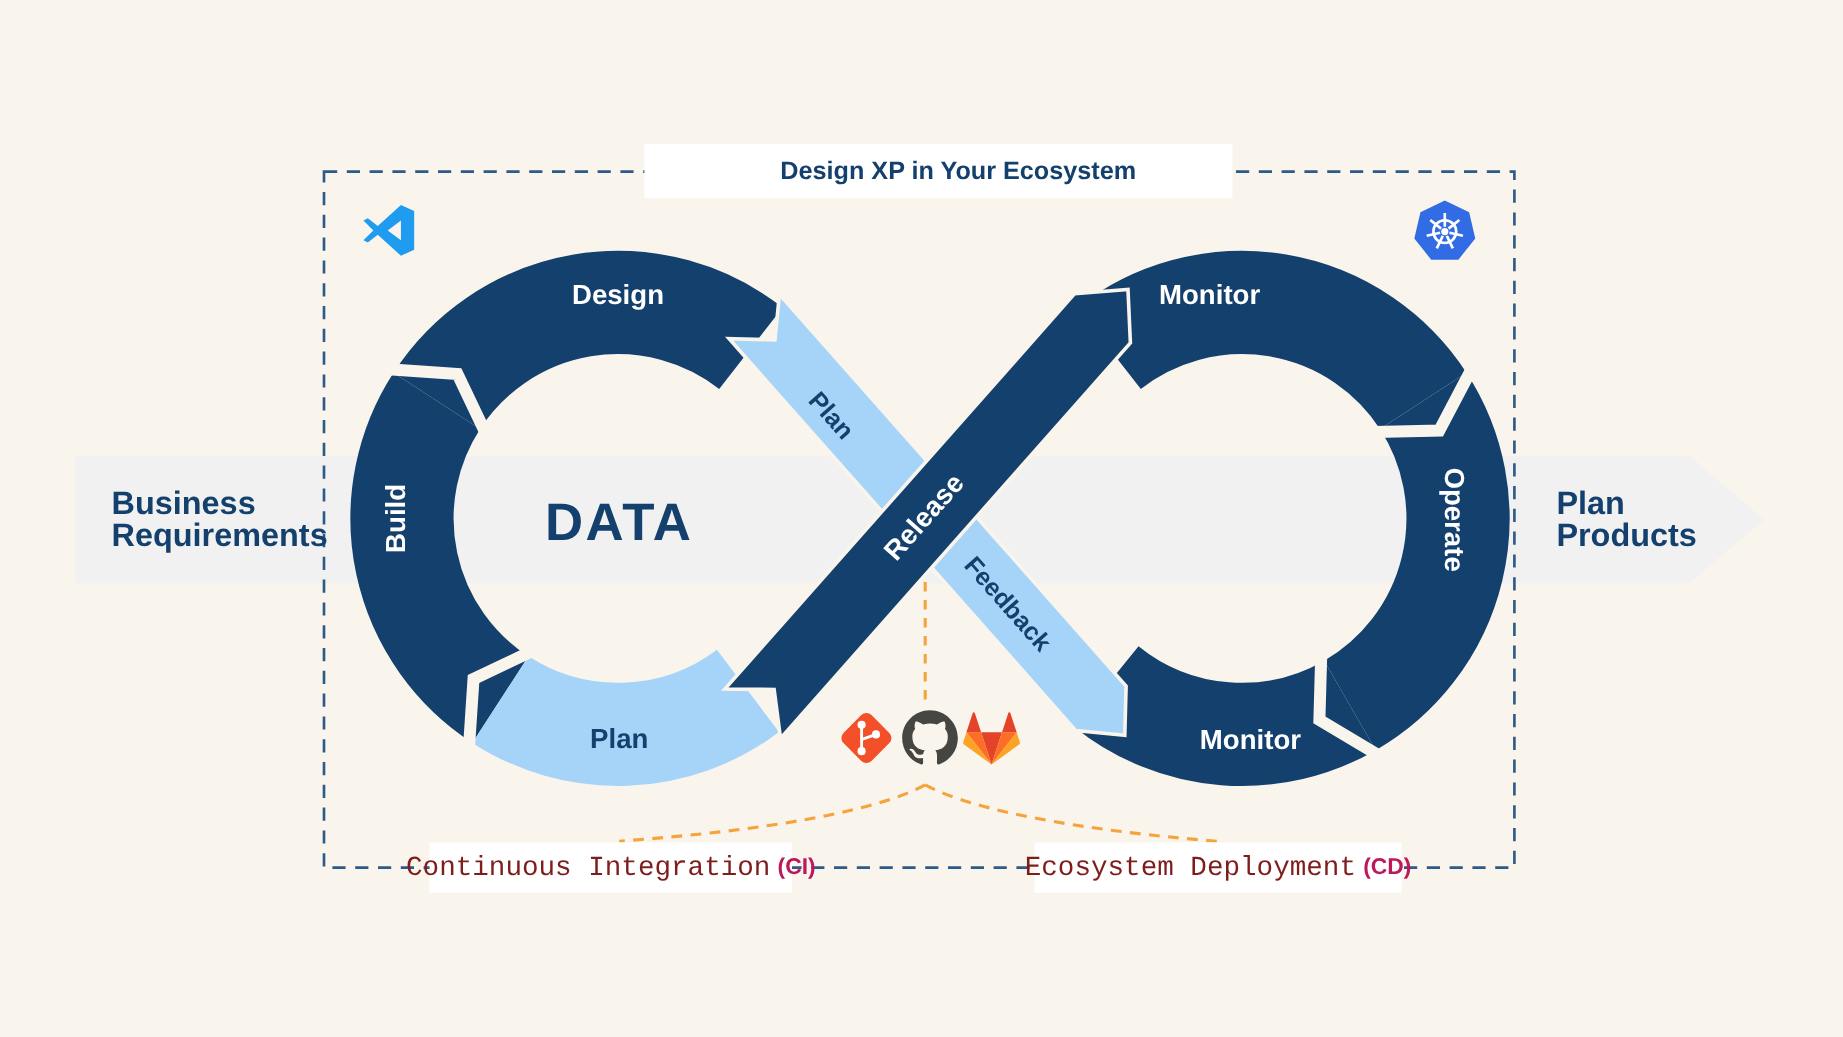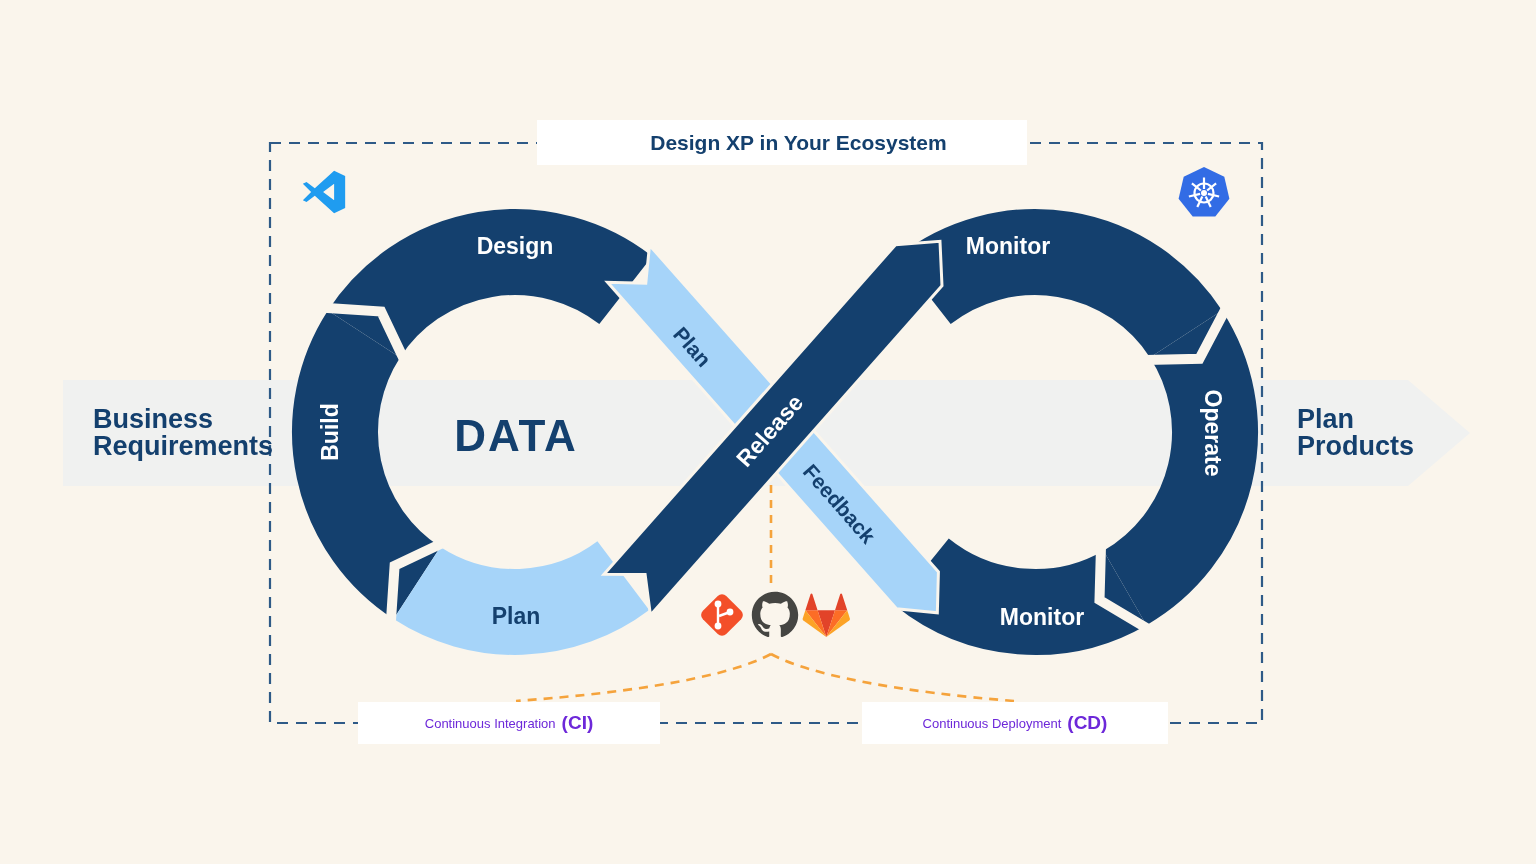--- a/index.html
+++ b/index.html
@@ -7,22 +7,22 @@
   .stage{position:relative;width:1536px;height:864px;background:#FAF5EC;overflow:hidden;}
   .stage svg.scene{position:absolute;left:0;top:0;}
   .lbl{position:absolute;color:#14406E;}
   .arc-label{font-size:23px;font-weight:700;color:#fff;transform:translate(-50%,-50%);white-space:nowrap;}
   .arc-label.navy{color:#14406E;}
   .big-word{font-size:44px;font-weight:700;letter-spacing:2px;transform:translate(-50%,-50%);white-space:nowrap;}
   .flow-label{font-size:27px;font-weight:700;line-height:27px;}
   .title-box{position:absolute;left:537px;top:120px;width:457px;height:45px;background:#fff;display:flex;align-items:center;justify-content:center;padding-left:33px;}
   .title-box span{font-size:21px;font-weight:700;color:#14406E;white-space:nowrap;}
   .cicd-box{position:absolute;height:42px;background:#fff;display:flex;align-items:center;justify-content:center;gap:6px;}
-  .cicd-box .t{font-size:13px;color:#6d28d9;white-space:nowrap;}
-  .cicd-box .b{font-size:19px;font-weight:700;color:#6d28d9;white-space:nowrap;}
+  .cicd-box .t{font-size:23px;color:#7f1d1d;white-space:nowrap;font-family:Liberation Mono, monospace;}
+  .cicd-box .b{font-size:19px;font-weight:700;color:#be185d;white-space:nowrap;}
 </style>
 </head>
 <body>
 
 <div class="stage">
 
   <svg class="scene" width="1536" height="864" viewBox="0 0 1536 864">
 
     <path d="M63,380 H1408 L1470,433 L1408,486 H63 Z" fill="#F0F1F0"></path>
 
@@ -126,17 +126,17 @@
   <div class="lbl arc-label" style="left:1042px;top:617px;">Monitor</div>
   <div class="lbl arc-label navy" style="left:839px;top:504px;transform:translate(-50%,-50%) rotate(48.5deg);font-size:21px;">Feedback</div>
 
   <div class="lbl arc-label" style="left:770px;top:431px;transform:translate(-50%,-50%) rotate(-48.5deg);">Release</div>
 
   <div class="cicd-box" style="left:358px;top:702px;width:302px;">
     <span class="t">Continuous Integration</span>
     <span class="b">(CI)</span>
   </div>
   <div class="cicd-box" style="left:862px;top:702px;width:306px;">
-    <span class="t">Continuous Deployment</span>
+    <span class="t">Ecosystem Deployment</span>
     <span class="b">(CD)</span>
   </div>
 
 </div>
 
 </body></html>

